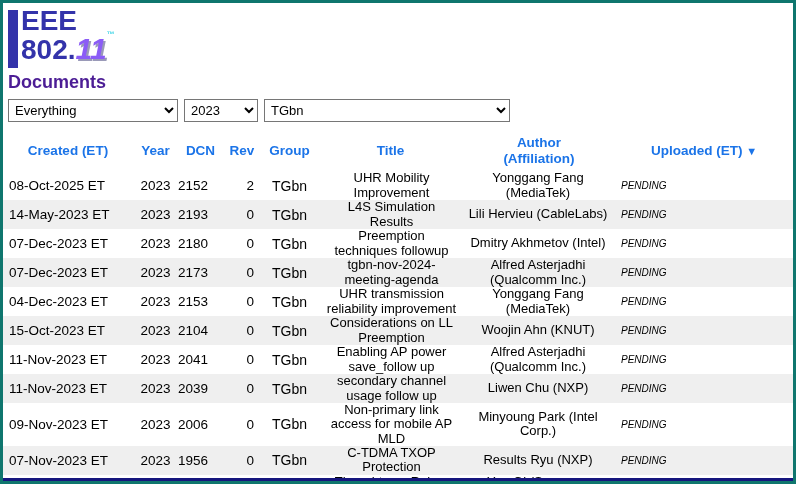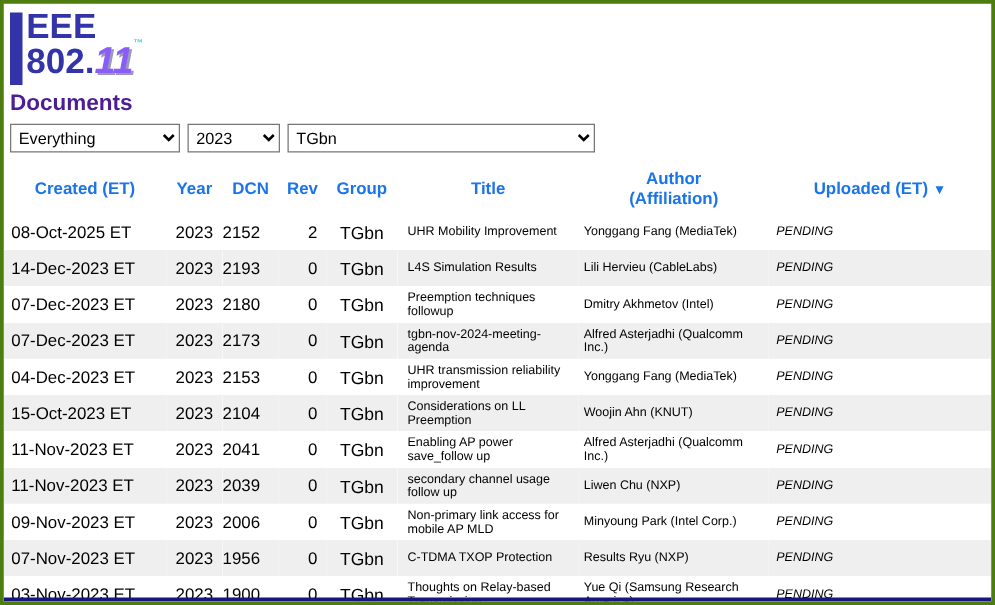--- a/index.html
+++ b/index.html
@@ -3,21 +3,21 @@
 <meta charset="utf-8">
 <style>
   * { margin: 0; padding: 0; box-sizing: border-box; }
   html, body { background: #fff; }
   body { font-family: "Liberation Sans", sans-serif; }
 
   .page {
     position: relative;
     width: 796px;
     height: 484px;
-    border: 3px solid #4d7c0f;
+    border: 3px solid #0f766e;
     background: #fff;
     overflow: hidden;
   }
 
   
   .header { padding: 5px 5px 0 5px; }
   .logo { display: flex; align-items: flex-start; height: 62px; }
   .logo-bar {
     width: 10px; height: 58px;
     background: #3333AA;
@@ -62,21 +62,21 @@
   }
   .filter-bar select, .filter-bar input {
     height: 23px;
     font-size: 13px;
     font-family: "Liberation Sans", sans-serif;
     border: 1px solid #767676;
     background: #fff;
     color: #000;
     padding: 0 2px;
   }
-  .sel-scope { width: 136px; }
+  .sel-scope { width: 170px; }
   .sel-year  { width: 74px; }
   .sel-group { width: 246px; }
   .search-input { flex: 1; padding: 0 4px; font-size: 14px; }
   .search-input::placeholder { color: #9a9a9a; }
 
   
   table.doc-table {
     width: 790px;
     border-collapse: collapse;
     table-layout: fixed;
@@ -100,23 +100,23 @@
     color: #000;
     font-size: 13.5px;
     overflow: hidden;
   }
   td.col-created { padding-left: 6px; text-align: left; }
   td.col-year    { text-align: center; }
   td.col-dcn     { text-align: left; }
   td.col-rev     { text-align: right; padding-right: 7px; }
   td.col-group   { text-align: center; font-size: 14px; }
   td.col-title, td.col-author {
-    font-size: 10px;
+    font-size: 13px;
     line-height: 1.1;
-    text-align: left;
+    text-align: center;
     padding-right: 6px;
   }
   td.col-title  { padding-left: 8px; }
   td.col-author { padding-left: 4px; }
   td.col-uploaded {
     font-style: italic;
     font-size: 10px;
     padding-left: 6px;
     text-align: left;
   }
@@ -186,21 +186,21 @@
           <td class="col-created">08-Oct-2025 ET</td>
           <td class="col-year">2023</td>
           <td class="col-dcn">2152</td>
           <td class="col-rev">2</td>
           <td class="col-group">TGbn</td>
           <td class="col-title">UHR Mobility Improvement</td>
           <td class="col-author">Yonggang Fang (MediaTek)</td>
           <td class="col-uploaded">PENDING</td>
         </tr>
         <tr>
-          <td class="col-created">14-Dec-2023 ET</td>
+          <td class="col-created">14-May-2023 ET</td>
           <td class="col-year">2023</td>
           <td class="col-dcn">2193</td>
           <td class="col-rev">0</td>
           <td class="col-group">TGbn</td>
           <td class="col-title">L4S Simulation Results</td>
           <td class="col-author">Lili Hervieu (CableLabs)</td>
           <td class="col-uploaded">PENDING</td>
         </tr>
         <tr>
           <td class="col-created">07-Dec-2023 ET</td>

